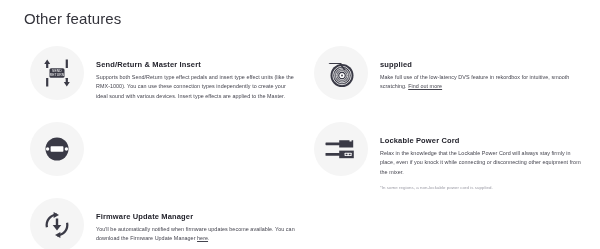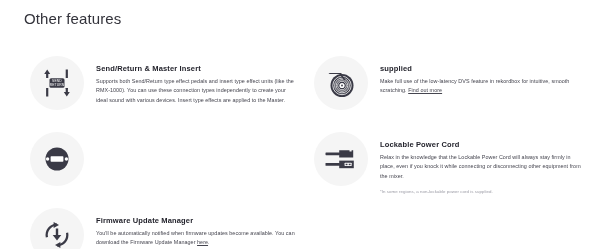--- a/index.html
+++ b/index.html
@@ -21,21 +21,21 @@
     height: 249px;
     box-sizing: border-box;
     padding: 8px 18px 0 22px;
   }
 
   .section-title {
     font-size: 15px;
     font-weight: 400;
     color: #33333b;
     letter-spacing: 0.1px;
-    margin: 2px 0 24px 2px;
+    margin: 2px 0 14px 2px;
     line-height: 1.2;
   }
 
   .grid {
     display: grid;
     grid-template-columns: 1fr 1fr;
     column-gap: 8px;
     row-gap: 0px;
   }
 
@@ -66,21 +66,21 @@
     flex: 1 1 auto;
     padding-top: 4px;
     min-width: 0;
   }
 
   .feature-title {
     font-size: 7.5px;
     font-weight: bold;
     color: #23232c;
     letter-spacing: 0.15px;
-    margin: 4px 0 4px 0;
+    margin: 10px 0 4px 0;
     line-height: 1.2;
   }
 
   .feature-desc {
     font-size: 5.4px;
     line-height: 1.75;
     color: #45454f;
     margin: 0;
     letter-spacing: 0.05px;
   }

